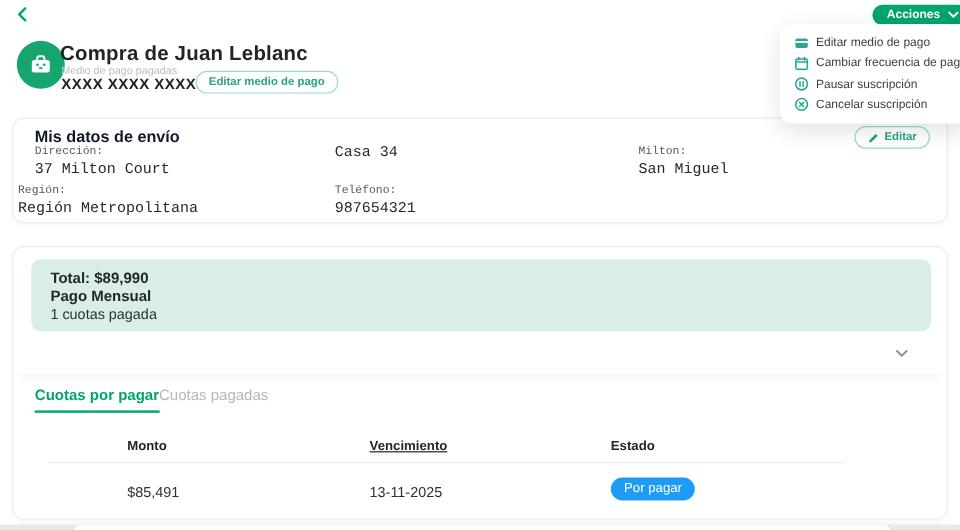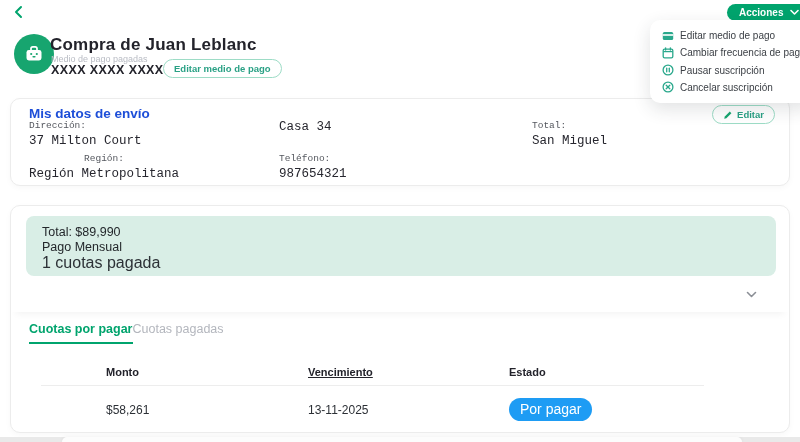--- a/index.html
+++ b/index.html
@@ -23,51 +23,51 @@
 
   .menu { position:absolute; left:650px; top:20px; width:160px; height:83px; background:#fff;
     border-radius:10px 0 0 10px; box-shadow:0 6px 18px rgba(40,50,60,.14); padding:8px 0 8px 12px;
     display:flex; flex-direction:column; justify-content:space-between; z-index:30; }
   .menu-item { display:flex; align-items:center; gap:6px; height:15px; font-size:10px; color:#3c4046; cursor:pointer; white-space:nowrap; }
   .menu-item svg { flex:0 0 auto; }
 
   
   .card1 { position:absolute; left:10px; top:98px; width:780px; height:88px; background:#fff;
     border:1px solid #ececec; border-radius:10px; box-shadow:0 2px 6px rgba(0,0,0,.03); }
-  .card1-title { position:absolute; left:18px; top:7px; font-size:13.5px; font-weight:bold; color:#1d4ed8; }
+  .card1-title { position:absolute; left:18px; top:7px; font-size:13.5px; font-weight:bold; color:#0f172a; }
   .card1-edit { position:absolute; right:14px; top:6px;align-items:flex-end; }
   .fld { position:absolute;font-family:Liberation Mono, monospace; }
   .fld .lbl { font-size:9.5px; color:#54575e; margin-bottom:3px; }
   .fld .val { font-size:12.5px; color:#26262e; }
   .f0 { left:18px;  top:21px; } .f1 { left:268px; top:21px; } .f2 { left:521px; top:21px; }
-  .f3 { left:18px;  top:54px;text-align:center; } .f4 { left:268px; top:54px; }
+  .f3 { left:4px;  top:54px; } .f4 { left:268px; top:54px; }
 
   
   .card2 { position:absolute; left:10px; top:205px; width:780px; height:228px; background:#fff;
     border:1px solid #ececec; border-radius:10px; box-shadow:0 2px 6px rgba(0,0,0,.03); }
   .banner { position:absolute; left:15px; top:10px; width:750px; height:60px; background:#d9eee6;
     border-radius:8px; padding:9px 16px; }
-  .banner .b1, .banner .b2 { font-size:12.5px; font-weight:normal; color:#23272b; line-height:15px; }
-  .banner .b3 { font-size:16px; color:#2c3136; line-height:15px; }
+  .banner .b1, .banner .b2 { font-size:12.5px; font-weight:bold; color:#23272b; line-height:15px; }
+  .banner .b3 { font-size:12px; color:#2c3136; line-height:15px; }
   .accordion { position:absolute; left:0; top:76px; width:100%; height:30px; cursor:pointer;
     box-shadow:0 7px 7px -5px rgba(0,0,0,.05); }
   .accordion .acc-title { position:absolute; left:18px; top:7px; font-size:13px; font-weight:bold; color:#23232b; }
   .accordion .chev { position:absolute; right:32px; top:9px; }
 
   .tabs { position:absolute; left:18px; top:116px; display:flex; }
   .tab { font-size:12.5px; padding-bottom:6px; cursor:pointer; }
   .tab.active { color:#00a46d; font-weight:bold; border-bottom:2px solid #00a46d; }
   .tab.inactive { color:#b3b6bd; }
 
   .th { position:absolute; font-size:11px; font-weight:bold; color:#23232b; top:160px; }
   .th0 { left:95px; } .th1 { left:297px;text-decoration:underline; } .th2 { left:498px; }
   .tdivider { position:absolute; left:30px; top:179px; width:663px; height:1px; background:#ededed; }
   .td { position:absolute; font-size:12px; color:#2c3036; top:197px; }
   .td0 { left:95px; } .td1 { left:297px; }
-  .badge { position:absolute; left:498px; top:192px; background:#1e9cf4; color:#fff; font-size:14px;
+  .badge { position:absolute; left:498px; top:192px; background:#1e9cf4; color:#fff; font-size:11px;
     border-radius:999px; padding:3px 11px 4px; }
 
   
   .bottom-band { position:absolute; left:0; top:437px; width:800px; height:5px; background:#e9e9e9; }
   .bottom-card { position:absolute; left:62px; top:437px; width:680px; height:5px; background:#fcfcfc;
     border-radius:10px 10px 0 0; box-shadow:0 0 4px rgba(0,0,0,.06); }
 </style>
 </head>
 <body>
 
@@ -147,21 +147,21 @@
     </button>
 
     <div class="fld f0">
       <div class="lbl">Dirección:</div>
       <div class="val">37 Milton Court</div>
     </div>
     <div class="fld f1">
       <div class="val">Casa 34</div>
     </div>
     <div class="fld f2">
-      <div class="lbl">Total:</div>
+      <div class="lbl">Milton:</div>
       <div class="val">San Miguel</div>
     </div>
     <div class="fld f3">
       <div class="lbl">Región:</div>
       <div class="val">Región Metropolitana</div>
     </div>
     <div class="fld f4">
       <div class="lbl">Teléfono:</div>
       <div class="val">987654321</div>
     </div>
@@ -183,21 +183,21 @@
     <div class="tabs">
       <div class="tab active">Cuotas por pagar</div>
       <div class="tab inactive">Cuotas pagadas</div>
     </div>
 
     <div class="th th0">Monto</div>
     <div class="th th1">Vencimiento</div>
     <div class="th th2">Estado</div>
     <div class="tdivider"></div>
 
-    <div class="td td0">$58,261</div>
+    <div class="td td0">$85,491</div>
     <div class="td td1">13-11-2025</div>
     <div class="badge">Por pagar</div>
   </div>
 
   <div class="bottom-band"></div>
   <div class="bottom-card"></div>
 
 </div>
 
 </body></html>

